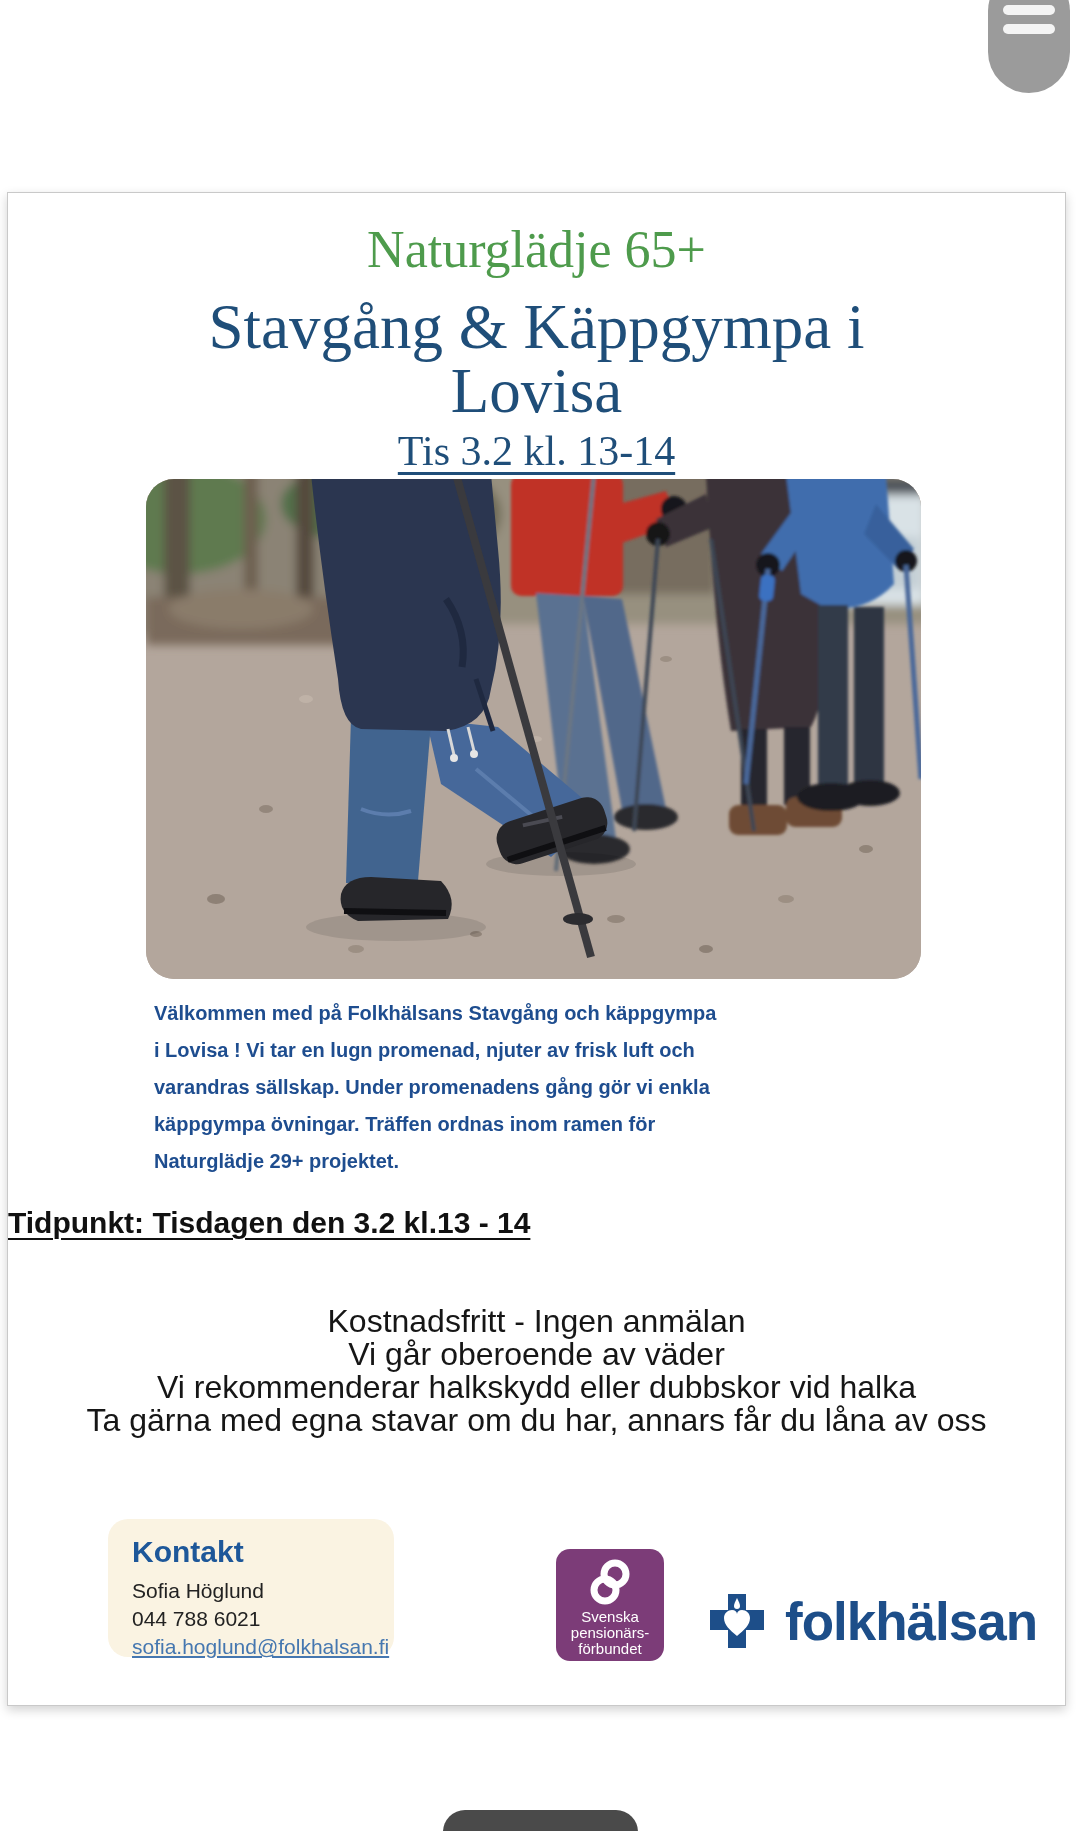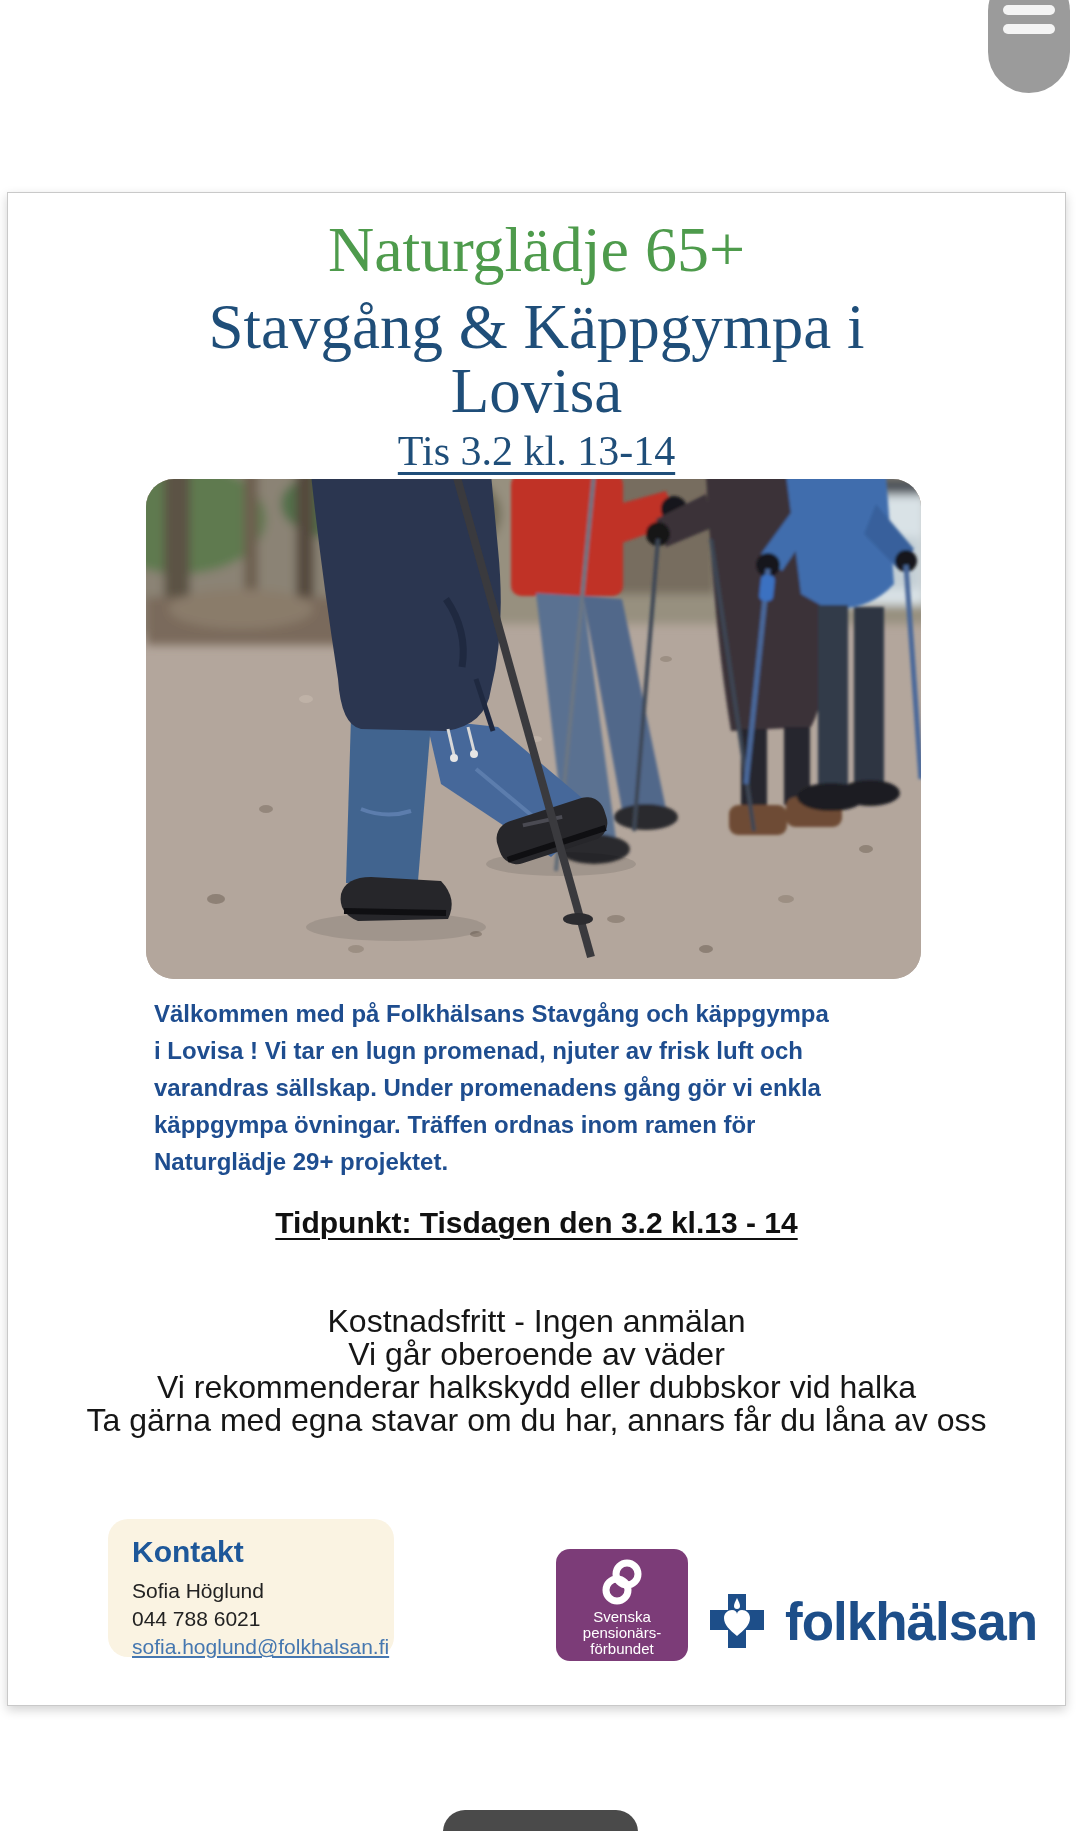--- a/index.html
+++ b/index.html
@@ -25,21 +25,21 @@
   
   .page{
     position:absolute;left:7px;top:192px;width:1059px;height:1514px;
     background:#ffffff;border:1px solid #c9c9c9;box-sizing:border-box;
     box-shadow:0 4px 10px rgba(0,0,0,0.18);
   }
 
   .title{
     position:absolute;top:16px;left:0;right:0;text-align:center;
     font-family:"Liberation Serif",serif;font-weight:400;
-    font-size:64px;line-height:82px;color:#4e9b4c;
+    font-size:52px;line-height:82px;color:#4e9b4c;
   }
   .subtitle{
     position:absolute;top:102px;left:0;right:0;text-align:center;
     font-family:"Liberation Serif",serif;font-weight:400;
     font-size:63px;line-height:64px;color:#1f4e79;
   }
   .subtitle .sub-line{display:block;}
   .date-line{
     position:absolute;top:234px;left:0;right:0;text-align:center;
     font-family:"Liberation Serif",serif;font-size:42px;color:#1f4e79;
@@ -49,25 +49,25 @@
   }
 
   .photo{
     position:absolute;left:138px;top:286px;width:775px;height:500px;
     border-radius:28px;overflow:hidden;background:#b3a69c;
   }
   .photo svg{display:block;width:100%;height:100%;}
 
   .intro{
     position:absolute;left:146px;top:802px;width:810px;
-    font-size:24px;line-height:37px;font-weight:bold;color:#1e4d8f;
+    font-size:20px;line-height:37px;font-weight:bold;color:#1e4d8f;
   }
 
   .schedule{
-    position:absolute;top:1010px;left:0;right:0;text-align:center;
+    position:absolute;top:1010px;left:0;right:0;text-align:left;
     font-size:30px;line-height:39px;font-weight:bold;color:#111111;
   }
   .schedule .sched-line{
     text-decoration:underline;text-decoration-thickness:2px;text-underline-offset:5px;
   }
 
   .info{
     position:absolute;top:1112px;left:0;right:0;text-align:center;
     font-size:32px;line-height:33px;color:#161616;
   }
@@ -78,21 +78,21 @@
     background:#faf3e2;border-radius:20px;box-sizing:border-box;
     padding:16px 0 15px 24px;
   }
   .contact-heading{font-size:30px;font-weight:bold;color:#1d5799;margin:0 0 8px 0;}
   .contact-line{font-size:21px;color:#222222;line-height:28px;}
   .contact-email{
     font-size:21px;line-height:28px;color:#4577b0;text-decoration:underline;cursor:pointer;
   }
 
   .spf-logo{
-    position:absolute;left:548px;top:1356px;width:132px;height:112px;
+    position:absolute;left:548px;top:1356px;width:108px;height:112px;
     background:#7c3c78;border-radius:14px;text-align:center;box-sizing:border-box;
   }
   .spf-rings{margin-top:10px;height:46px;}
   .spf-text{color:#ffffff;font-size:15px;line-height:16px;font-weight:400;}
   .spf-text div{display:block;}
 
   .fh-logo{
     position:absolute;left:700px;top:1398px;height:60px;
     display:flex;align-items:center;gap:19px;
   }

